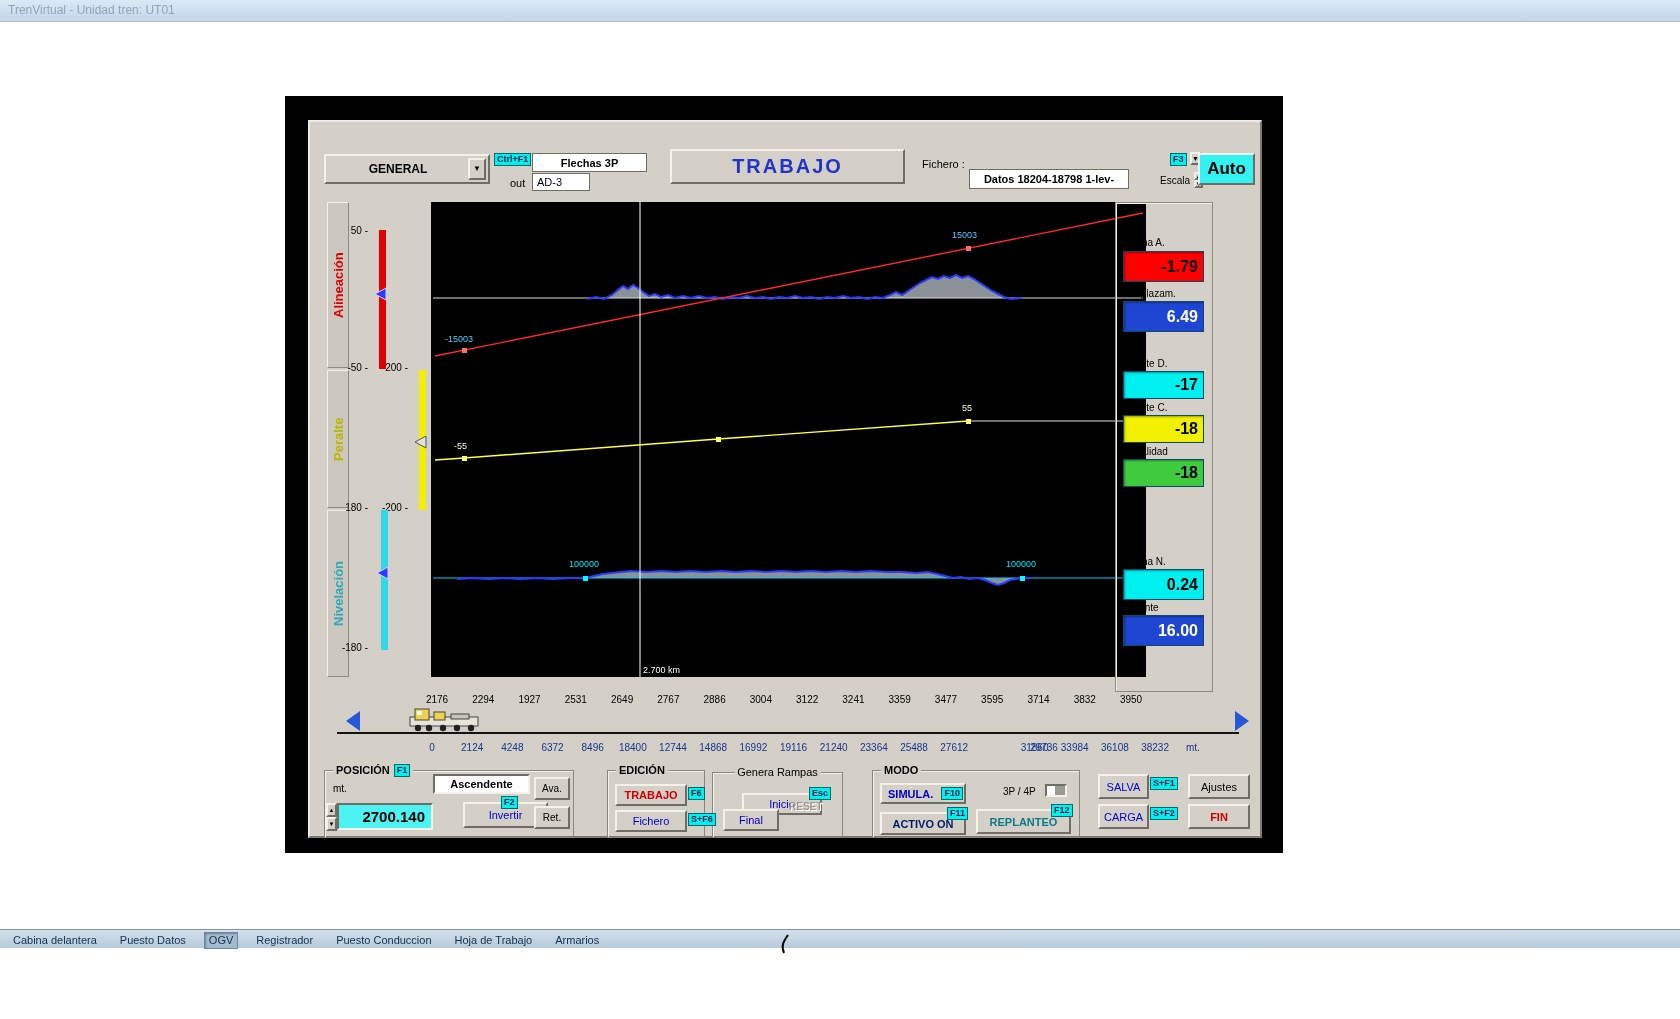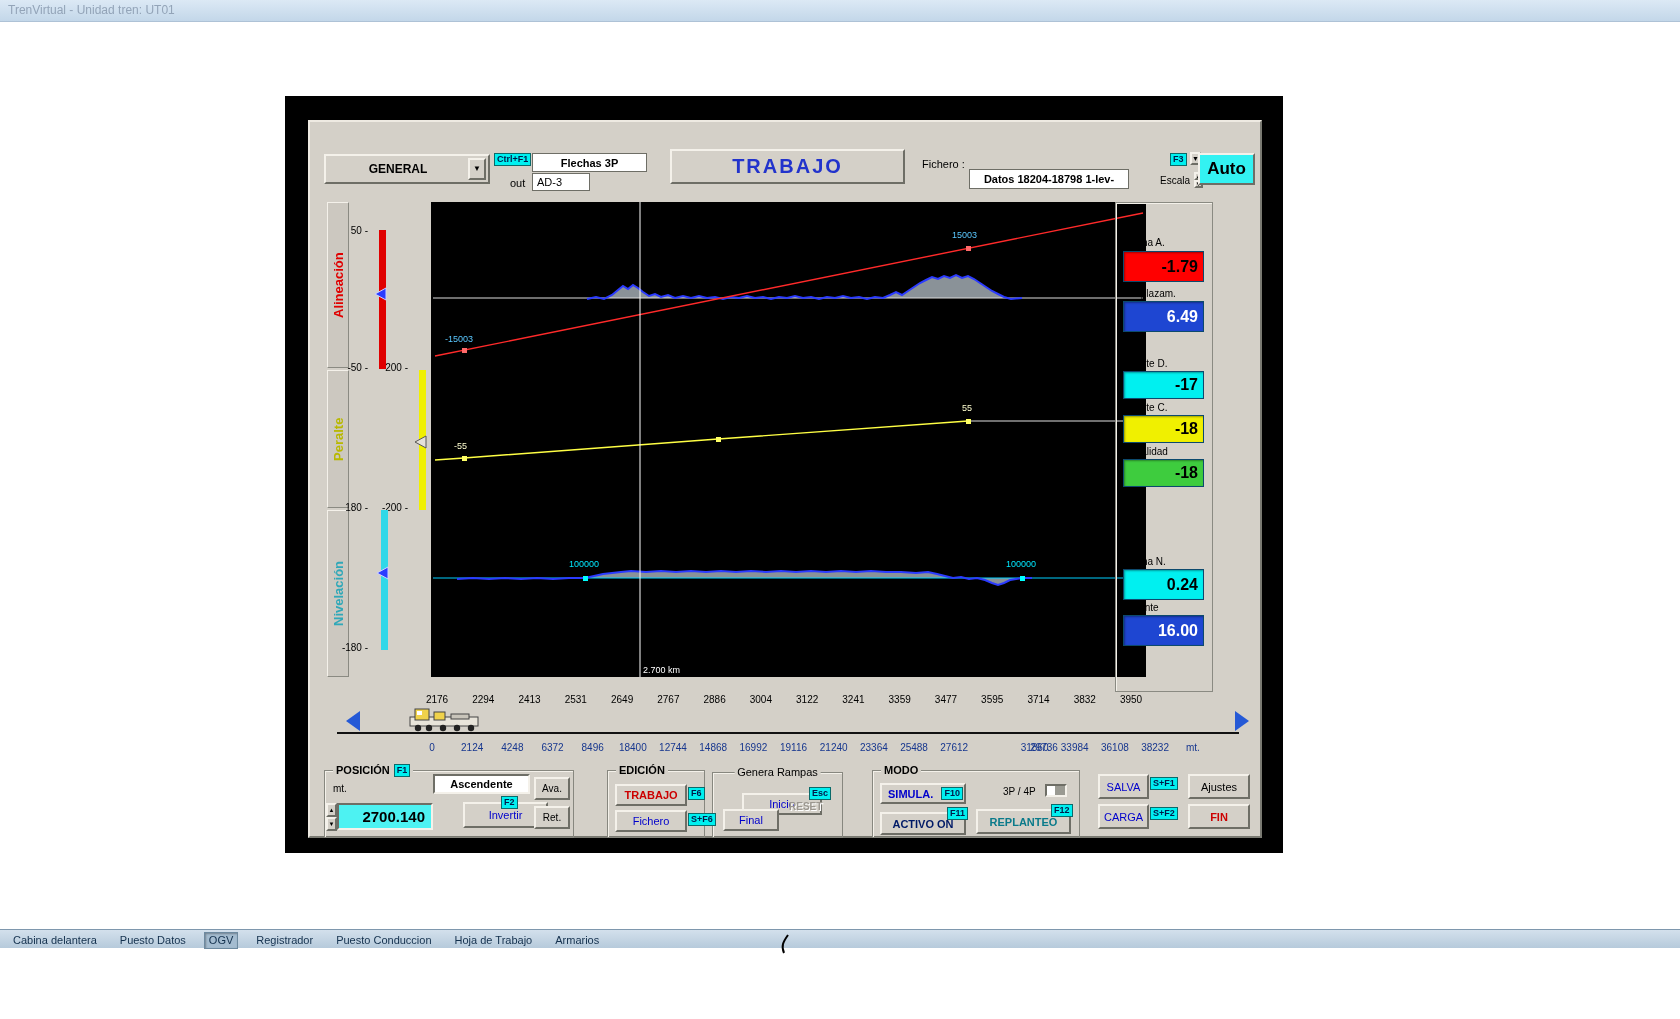--- a/index.html
+++ b/index.html
@@ -178,21 +178,21 @@
       <div class="ro-label" style="top:353px;">Flecha N.</div>
       <div class="ro-box bg-cyan" style="top:366px;height:31px;">0.24</div>
 
       <div class="ro-label" style="top:399px;">Levante</div>
       <div class="ro-box bg-blue" style="top:412px;height:31px;">16.00</div>
     </div>
 
     <div class="abs" id="xaxis" style="left:121px;top:571px;width:715px;height:14px;">
         <span class="xl" style="left: 6px;">2176</span>
         <span class="xl" style="left: 52.27px;">2294</span>
-        <span class="xl" style="left: 98.54px;">2413</span>
+        <span class="xl" style="left: 98.54px;">1927</span>
         <span class="xl" style="left: 144.81px;">2531</span>
         <span class="xl" style="left: 191.08px;">2649</span>
         <span class="xl" style="left: 237.35px;">2767</span>
         <span class="xl" style="left: 283.62px;">2886</span>
         <span class="xl" style="left: 329.89px;">3004</span>
         <span class="xl" style="left: 376.16px;">3122</span>
         <span class="xl" style="left: 422.43px;">3241</span>
         <span class="xl" style="left: 468.7px;">3359</span>
         <span class="xl" style="left: 514.97px;">3477</span>
         <span class="xl" style="left: 561.24px;">3595</span>

